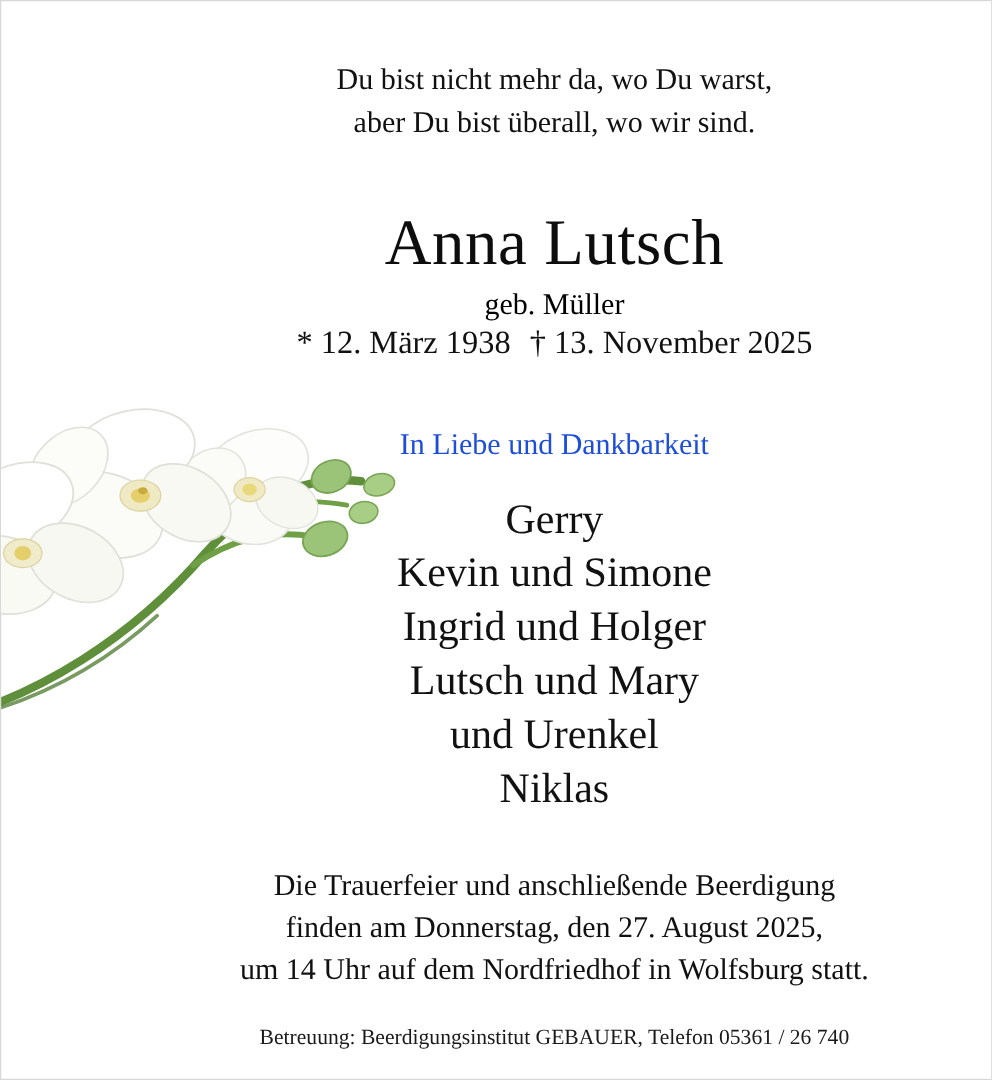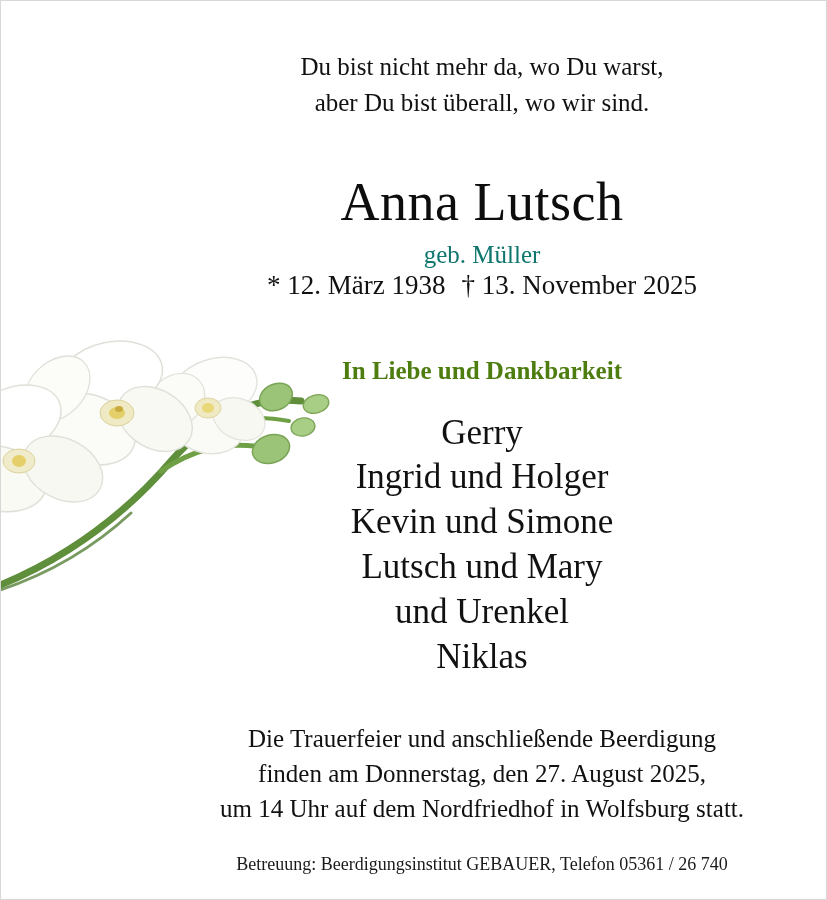--- a/index.html
+++ b/index.html
@@ -31,21 +31,21 @@
     left: -30px;
     top: 300px;
     width: 420px;
     height: 320px;
     pointer-events: none;
   }
 
   
   .text-column {
     position: absolute;
-    left: 136px;
+    left: 116px;
     top: 0;
     width: 690px;
     height: 900px;
     text-align: center;
     box-sizing: border-box;
     padding-top: 48px;
   }
 
   .verse {
     font-size: 25px;
@@ -64,39 +64,39 @@
     line-height: 1.05;
     margin-top: 54px;
     letter-spacing: 0.5px;
     color: #0d0d0d;
     white-space: nowrap;
   }
 
   .maiden-name {
     font-size: 25px;
     margin-top: 10px;
-    color: #0f766e;
+    color: #000000;
   }
 
   .life-dates {
     font-size: 27px;
     margin-top: 1px;
     white-space: nowrap;
     color: #111111;
   }
   .life-dates .sep {
     display: inline-block;
     width: 16px;
   }
 
   .tribute-heading {
     font-size: 25px;
-    font-weight: bold;
+    font-weight: normal;
     margin-top: 56px;
-    color: #4d7c0f;
+    color: #1d4ed8;
   }
 
   .mourners {
     margin-top: 26px;
     font-size: 35px;
     line-height: 1.28;
   }
   .mourners .mourner {
     display: block;
     white-space: nowrap;
@@ -184,22 +184,22 @@
     <div class="maiden-name">geb. Müller</div>
 
     <div class="life-dates">
       <span>* 12. März 1938</span><span class="sep"></span><span>† 13. November 2025</span>
     </div>
 
     <div class="tribute-heading">In Liebe und Dankbarkeit</div>
 
     <div class="mourners">
       <span class="mourner">Gerry</span>
+      <span class="mourner">Kevin und Simone</span>
       <span class="mourner">Ingrid und Holger</span>
-      <span class="mourner">Kevin und Simone</span>
       <span class="mourner">Lutsch und Mary</span>
       <span class="mourner">und Urenkel</span>
       <span class="mourner">Niklas</span>
     </div>
 
     <div class="service-info">
       <span class="line">Die Trauerfeier und anschließende Beerdigung</span>
       <span class="line">finden am Donnerstag, den 27. August 2025,</span>
       <span class="line">um 14 Uhr auf dem Nordfriedhof in Wolfsburg statt.</span>
     </div>

